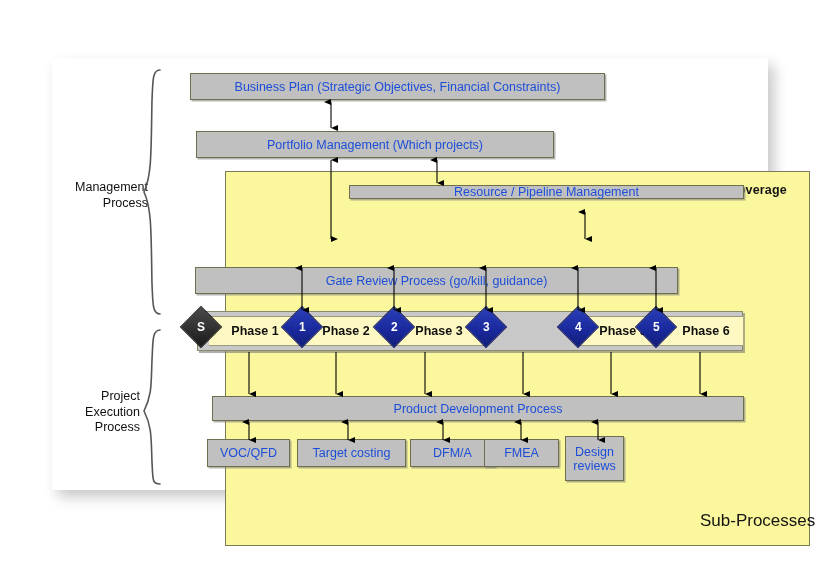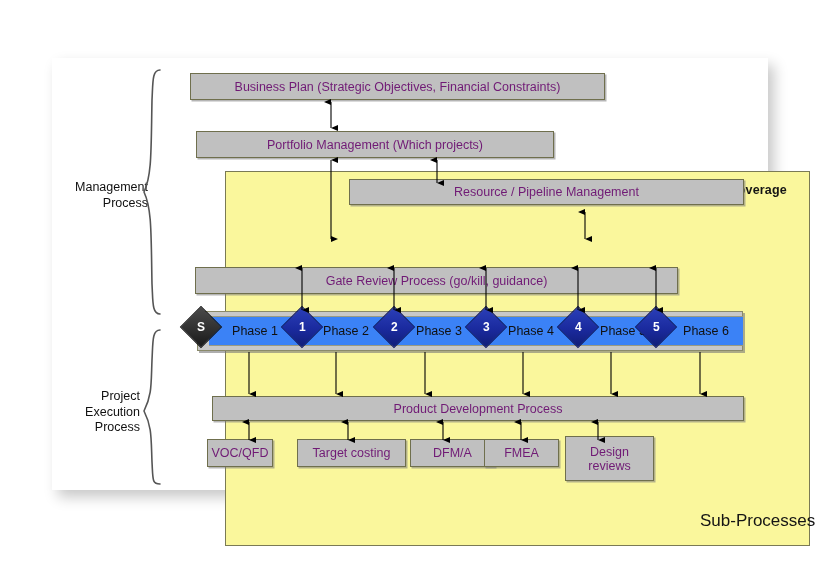--- a/index.html
+++ b/index.html
@@ -59,49 +59,49 @@
   
   .gbox {
     position: absolute;
     background: #c0c0c0;
     border: 1px solid #6f6f4d;
     box-sizing: border-box;
     display: flex;
     align-items: center;
     justify-content: center;
     text-align: center;
-    color: #701a75;
+    color: #1d4ed8;
     font-size: 12.5px;
     line-height: 1.12;
     box-shadow: 1.5px 1.5px 0 rgba(120,120,120,0.55);
   }
   
   #phase-band {
     position: absolute;
     left: 197px;
     top: 311px;
     width: 546px;
     height: 40px;
     background: #c8c8c8;
     border: 1px solid #8a8a6a;
     box-sizing: border-box;
     box-shadow: 2px 2px 0 rgba(120,120,120,0.6);
   }
   .phase-chev {
     position: absolute;
     top: 316px;
     height: 30px;
-    background: #3b82f6;
+    background: #fef9c3;
     border-top: 1px solid #9a9a82;
     border-bottom: 1px solid #9a9a82;
     display: flex;
     align-items: center;
     justify-content: center;
     font-size: 12.5px;
-    font-weight: normal;
+    font-weight: bold;
     color: #111111;
     box-sizing: border-box;
   }
   .diamond {
     position: absolute;
     top: 312px;
     width: 30px;
     height: 30px;
     transform: rotate(45deg);
     display: flex;
@@ -151,47 +151,46 @@
     <div id="yellow-panel">
       <div class="pdtrak-label">PD-Trak Coverage</div>
     </div>
 
     <div class="subproc-label">Sub-Processes</div>
 
     <div class="gbox" style="left:138px; top:15px; width:415px; height:27px;">Business Plan (Strategic Objectives,  Financial Constraints)</div>
 
     <div class="gbox" style="left:144px; top:73px; width:358px; height:27px;">Portfolio Management  (Which projects)</div>
 
-    <div class="gbox" style="left:297px; top:121px; width:395px; height:26px;">Resource / Pipeline  Management</div>
+    <div class="gbox" style="left:297px; top:127px; width:395px; height:14px;">Resource / Pipeline  Management</div>
 
     <div class="gbox" style="left:143px; top:183px; width:483px; height:27px;margin-top:26px;">Gate Review Process (go/kill,  guidance)</div>
 
     <div class="gbox" style="left:160px; top:338px; width:532px; height:25px;">Product Development  Process</div>
 
-    <div class="gbox" style="left:155px; top:381px; width:66px; height:28px;">VOC/QFD</div>
+    <div class="gbox" style="left:155px; top:381px; width:83px; height:28px;">VOC/QFD</div>
 
     <div class="gbox" style="left:245px; top:381px; width:109px; height:28px;text-align:right;">Target costing</div>
 
     <div class="gbox" style="left:358px; top:381px; width:85px; height:28px;">DFM/A</div>
 
     <div class="gbox" style="left:430px; top:381px; width:0px; height:0px; border:none; box-shadow:none;"></div>
 
     <div class="gbox" style="left:432px; top:381px; width:75px; height:28px;text-align:right;">FMEA</div>
 
-    <div class="gbox" style="left:513px; top:378px; width:89px; height:45px; white-space:pre-line;">Design
+    <div class="gbox" style="left:513px; top:378px; width:59px; height:45px; white-space:pre-line;">Design
 reviews</div>
 
   </div>
 
   <div id="phase-band"></div>
 
   <div class="phase-chev" style="left:209px; width:92px;">Phase 1</div>
   <div class="phase-chev" style="left:300px; width:92px;">Phase 2</div>
   <div class="phase-chev" style="left:393px; width:92px;">Phase 3</div>
-  <div class="phase-chev" style="left:485px; width:92px;">Phase 4</div>
   <div class="phase-chev" style="left:577px; width:92px;">Phase 5</div>
   <div class="phase-chev" style="left:669px; width:74px;">Phase 6</div>
 
   <div class="diamond d-dark" style="left:186px;">
     <span>S</span>
   </div>
   <div class="diamond d-blue" style="left:287px;">
     <span>1</span>
   </div>
   <div class="diamond d-blue" style="left:379px;">

